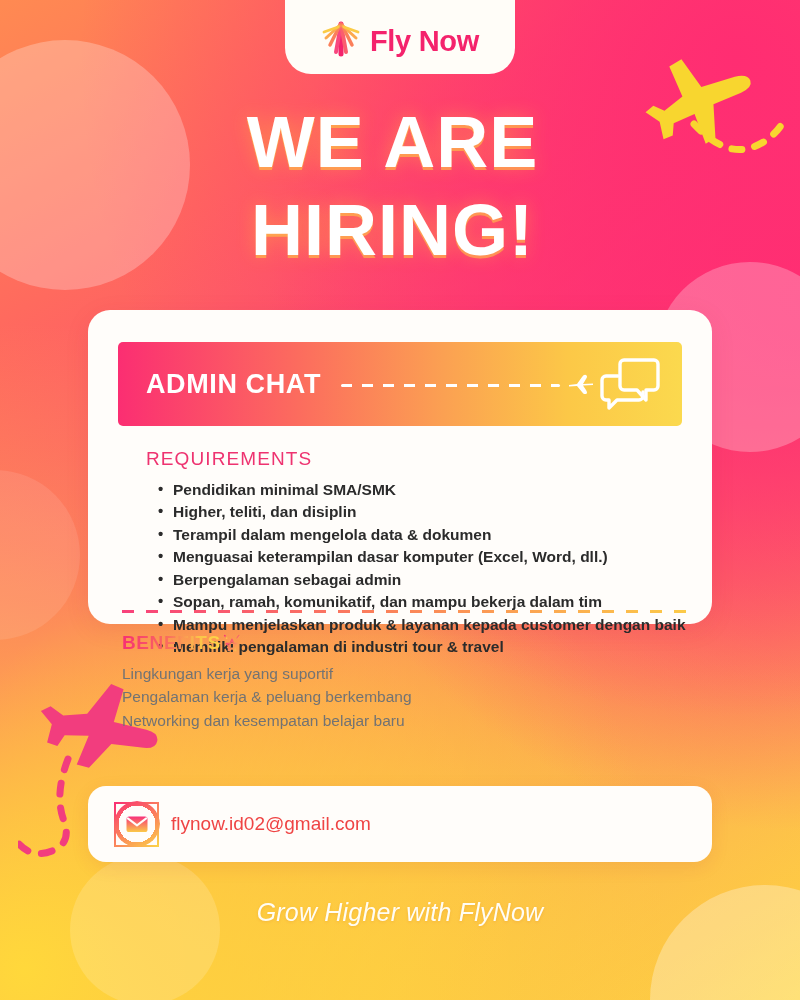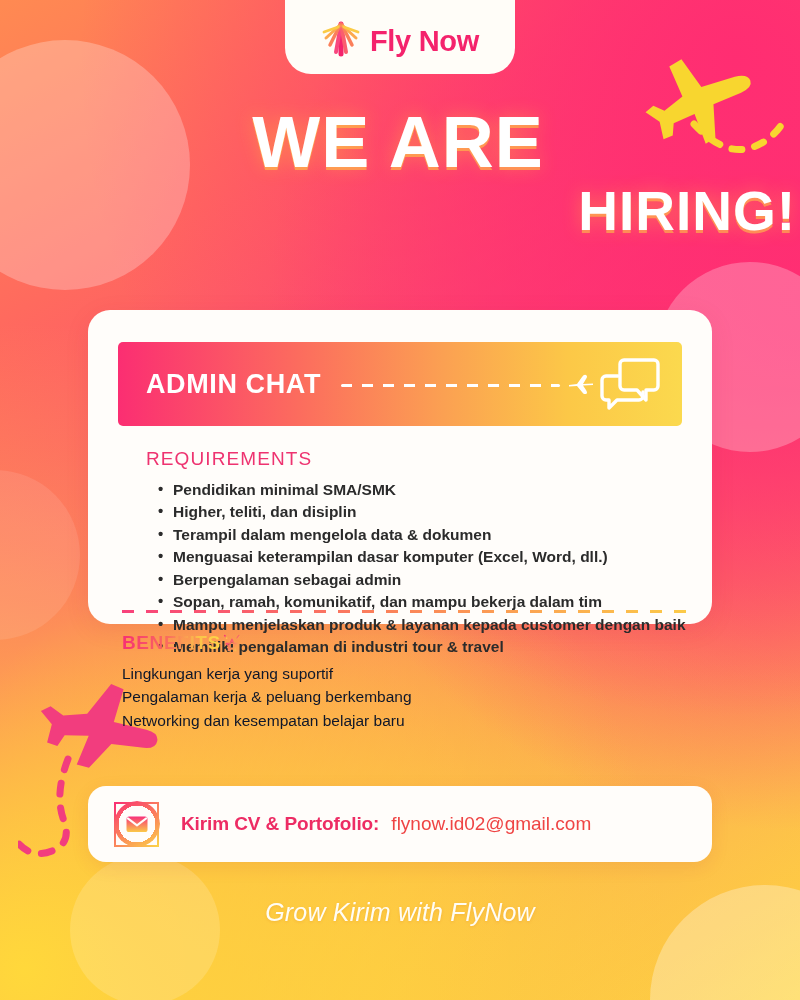--- a/index.html
+++ b/index.html
@@ -37,28 +37,28 @@
     display:flex; align-items:flex-end; justify-content:center; gap:9px;
     padding-bottom:16px;
   }
   .logo-mark { width:40px; height:40px; display:block; }
   .logo-text {
     font-size:29px; font-weight:bold; letter-spacing:-.3px;
     color:#F4236C;
   }
 
   
-  .headline { position:absolute; left:0; right:4px; top:108px; text-align:center; }
+  .headline { position:absolute; left:0; right:15px; top:108px; text-align:center; }
   .headline .line {
     display:block; color:#FFFFFF; font-weight:bold;
     letter-spacing:1px; line-height:.95;
     text-shadow: 0 3px 0 rgba(255,205,70,.55), 0 0 18px rgba(255,190,60,.45);
   }
   .headline .l1 { font-size:72px; }
-  .headline .l2 { font-size:55px; margin-top:9px;text-align:right; }
+  .headline .l2 { font-size:72px; margin-top:20px; }
 
   
   .card {
     position:absolute; left:88px; top:310px; width:624px; height:314px;
     background:#FFFDFA; border-radius:22px;
     box-shadow:0 6px 24px rgba(180,40,60,.10);
   }
 
   
   .role-banner {
@@ -108,21 +108,21 @@
     content:"•"; position:absolute; left:2px; top:-1px; font-size:15px; color:#2B2B2B;
   }
   .divider-grad {
     position:absolute; left:34px; right:24px; top:300px; height:3px;
     background:linear-gradient(90deg,#F8417B 0%, #FB7F5A 45%, #FCCB48 100%);
     -webkit-mask-image:repeating-linear-gradient(90deg,#000 0 12px, transparent 12px 24px);
     mask-image:repeating-linear-gradient(90deg,#000 0 12px, transparent 12px 24px);
   }
 
   .ben-list { list-style:none; }
-  .ben-list li { font-size:15.5px; color:#0f172a; line-height:1.5; }
+  .ben-list li { font-size:15.5px; color:#737373; line-height:1.5; }
 
   
   .contact {
     position:absolute; left:88px; top:786px; width:624px; height:76px;
     background:#FFFDFA; border-radius:18px;
     display:flex; align-items:center; padding-left:26px; gap:22px;
     box-shadow:0 5px 18px rgba(180,40,60,.10);
   }
   .mail-circle {
     width:45px; height:45px; border-radius:50%;
@@ -262,19 +262,18 @@
         <defs>
           <linearGradient id="mg" x1="0" y1="0" x2="0" y2="1">
             <stop offset="0" stop-color="#F8317A"></stop>
               <stop offset="1" stop-color="#FBC948"></stop>
           </linearGradient>
         </defs>
         <rect x="1.5" y="4.5" width="21" height="15.5" rx="2.6" fill="url(#mg)"></rect>
         <path d="M2.8 6.4 L12 13.4 L21.2 6.4" fill="none" stroke="#FFFDFA" stroke-width="2" stroke-linecap="round" stroke-linejoin="round"></path>
       </svg>
     </span>
-    <span class="contact-label">Kirim CV &amp; Portofolio:</span>
     <span class="contact-email">flynow.id02@gmail.com</span>
   </div>
 
-  <div class="footer">Grow Kirim with FlyNow</div>
+  <div class="footer">Grow Higher with FlyNow</div>
 
 </div>
 
 </body></html>

